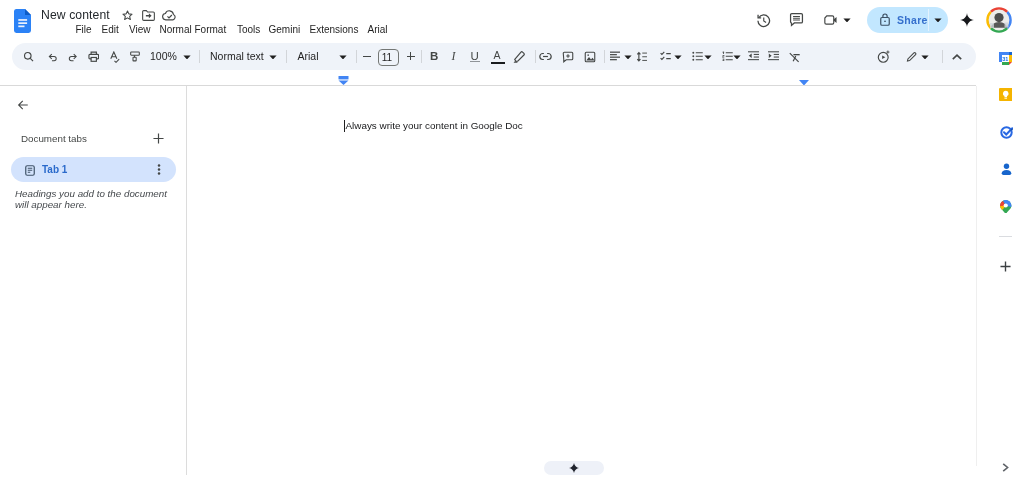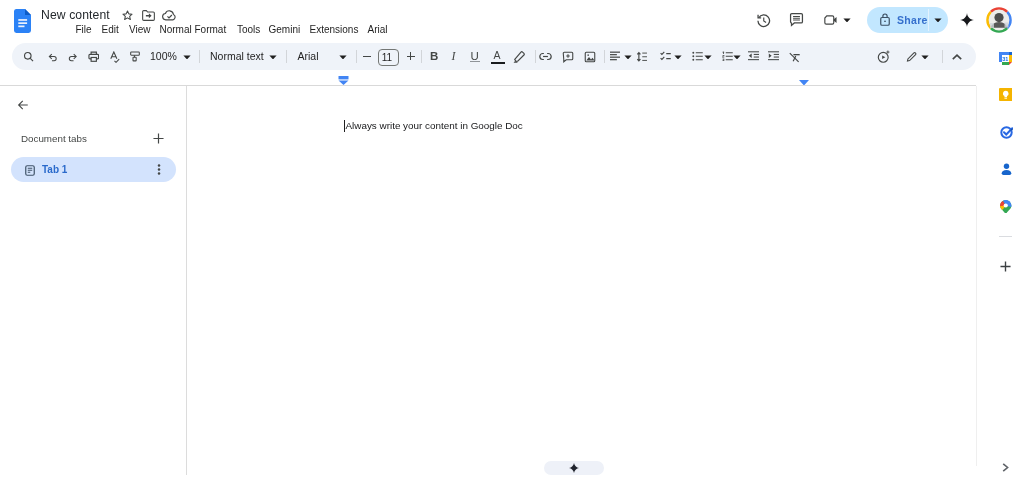--- a/index.html
+++ b/index.html
@@ -311,20 +311,21 @@
   </svg>
   <div class="abs" style="left:42px;top:164px;font-size:10px;font-weight:700;color:#2a6acb;">Tab 1</div>
   <svg class="abs" style="left:156.5px;top:164px;" width="4" height="11" viewBox="0 0 4 11">
     <g fill="#444746">
         <circle cx="2" cy="1.6" r="1.25"></circle>
         <circle cx="2" cy="5.5" r="1.25"></circle>
         <circle cx="2" cy="9.4" r="1.25"></circle>
       </g>
   </svg>
 
+  <div class="abs" style="left:15px;top:188px;width:170px;font-size:9.8px;font-style:italic;color:#45494d;line-height:11.3px;">Headings you add to the document<br>will appear here.</div>
 
   <svg class="abs" style="left:338px;top:76px;" width="11" height="9" viewBox="0 0 11 9">
     <rect x="0.5" y="0" width="10" height="3.4" fill="#4285f4"></rect>
     <path d="M0.5 4.4 h10 L5.5 9 Z" fill="#4285f4"></path>
   </svg>
   <svg class="abs" style="left:799px;top:79.5px;" width="10" height="5.5" viewBox="0 0 10 5.5">
     <path d="M0 0 h10 L5 5.5 Z" fill="#4285f4"></path>
   </svg>
 
   <div class="abs" style="left:344px;top:120px;width:1.2px;height:11.5px;background:#1f1f1f;"></div>

